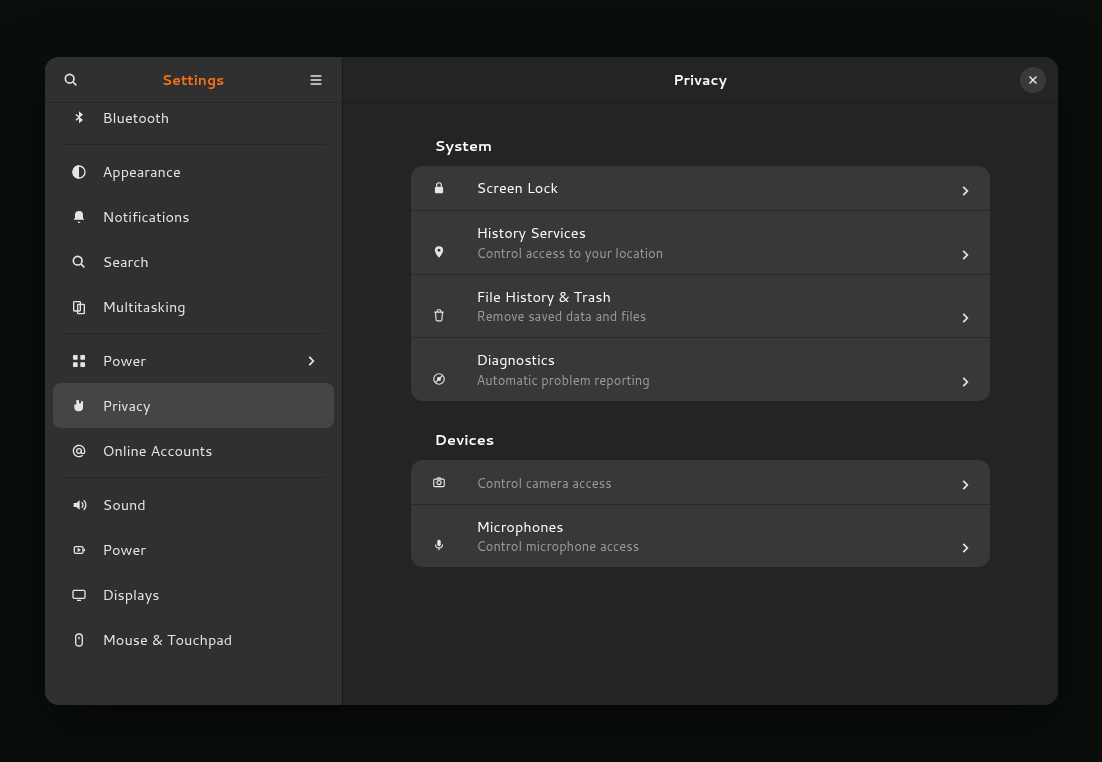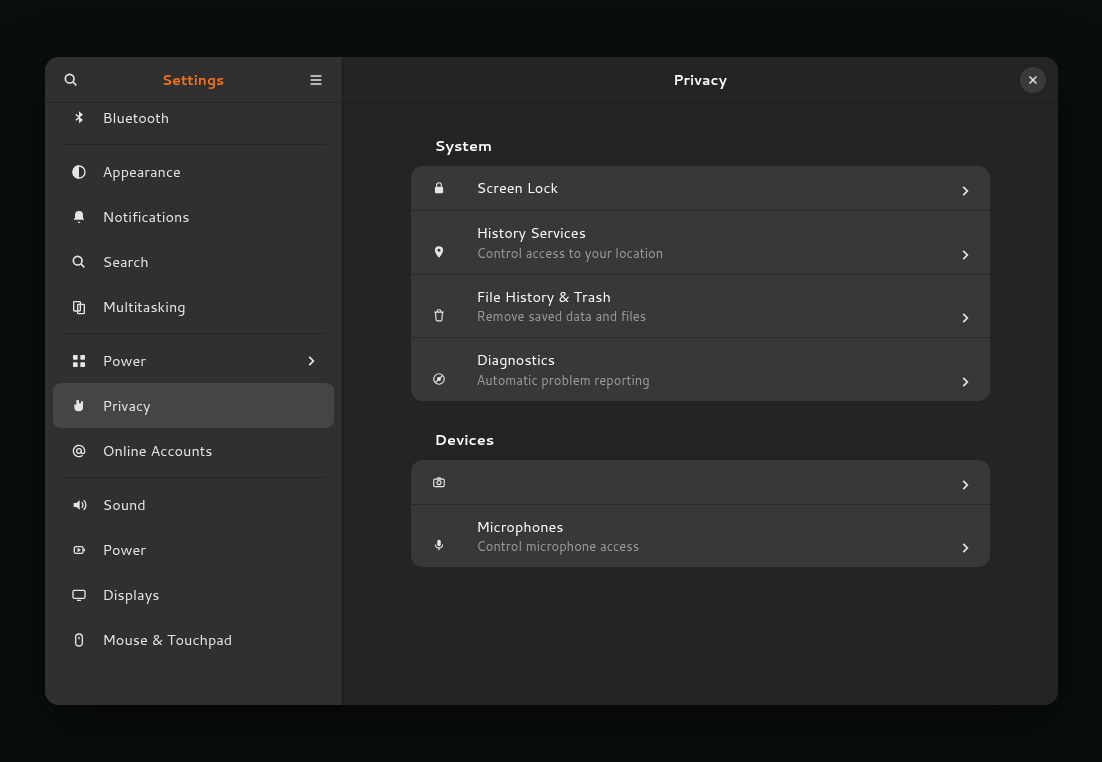--- a/index.html
+++ b/index.html
@@ -387,20 +387,21 @@
         <div class="card-group">
           <div class="row">
             <span class="r-ico">
               <svg width="14" height="14" viewBox="0 0 24 24" fill="none" stroke="currentColor" stroke-width="2">
                 <rect x="3" y="7" width="18" height="13" rx="2"></rect>
                 <circle cx="12" cy="13" r="3.5"></circle>
                 <path d="M9 7l1-2h4l1 2"></path>
               </svg>
             </span>
             <span class="r-text">
+              <div class="r-sub">Control camera access</div>
             </span>
             <span class="r-chev">
               <svg width="14" height="14" viewBox="0 0 24 24" fill="none" stroke="currentColor" stroke-width="3">
                 <polyline points="9 5 16 12 9 19"></polyline>
               </svg>
             </span>
           </div>
           <div class="row">
             <span class="r-ico">
               <svg width="14" height="14" viewBox="0 0 24 24" fill="currentColor">

